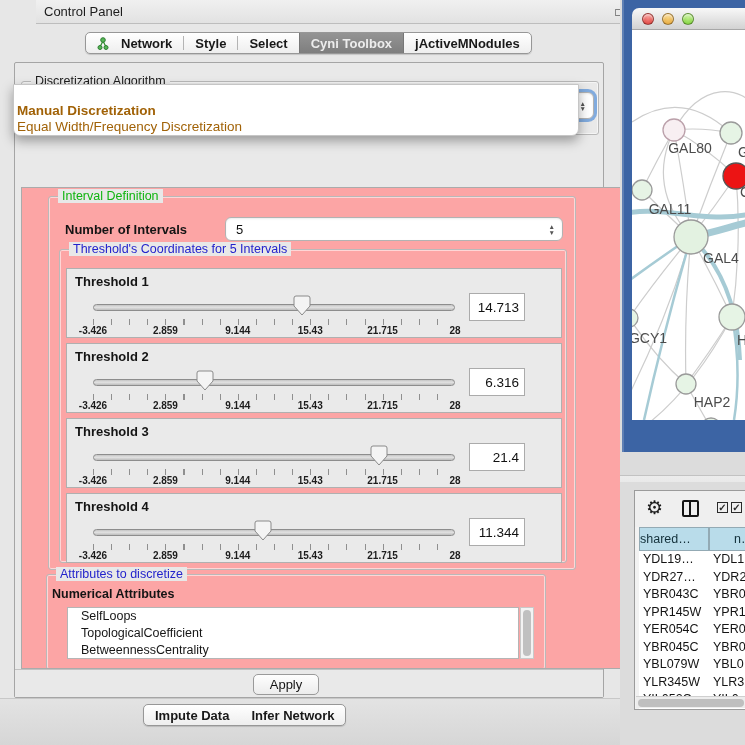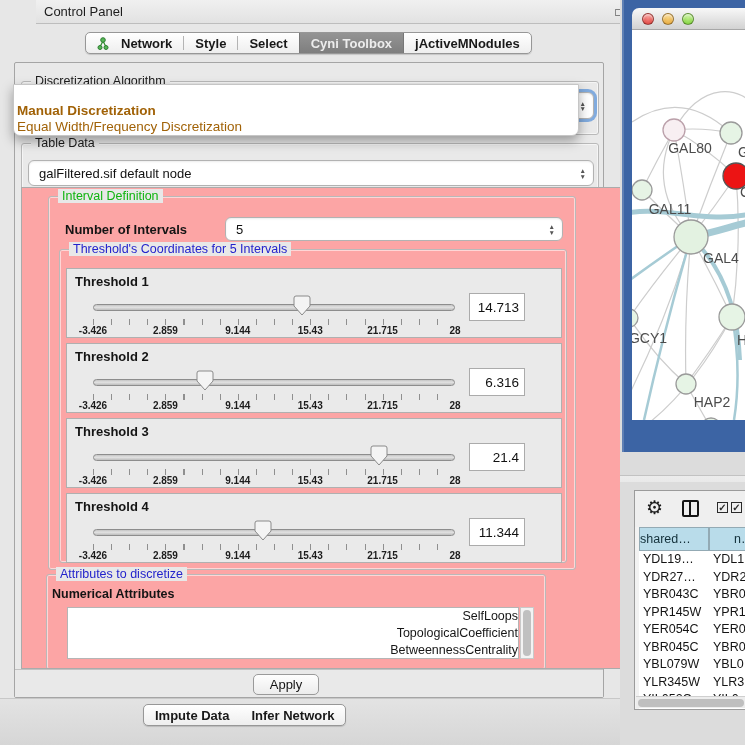--- a/index.html
+++ b/index.html
@@ -69,21 +69,21 @@
   .th-label { position:absolute; left:8px; top:5px; font-size:13px; font-weight:bold; color:#141414; }
   .slider { position:absolute; left:26px; top:26px; width:362px; height:24px; }
   .track { position:absolute; left:0; top:9px; width:100%; height:7px; border-radius:4px; border:1px solid #8d8d8d; background:linear-gradient(#c4c4c4,#e2e2e2 45%,#bdbdbd); }
   .thumb { position:absolute; top:0; transform:translateX(-50%); width:18px; height:22px; }
   .ticks { position:absolute; left:26px; top:50px; width:362px; height:6px;
     background-image:repeating-linear-gradient(90deg,#8f8f8f 0,#8f8f8f 1px,transparent 1px,transparent 5%); }
   .tick-labels { position:absolute; left:26px; top:56px; width:362px; height:12px; }
   .tick-labels span { position:absolute; transform:translateX(-50%); font-size:10px; font-weight:600; color:#1d1d1d; white-space:nowrap; }
   .th-value { position:absolute; left:402px; top:24px; width:56px; height:28px; background:#fff; border:1px solid #ababab; font-family:"Liberation Sans",sans-serif; font-size:13.5px; text-align:right; padding-right:5px; color:#111; }
 
-  #attr-group { left:24px; top:386px; width:500px; height:96px;text-align:right; }
+  #attr-group { left:24px; top:386px; width:500px; height:96px; }
   #attr-sub { position:absolute; left:5px; top:12px; font-size:12.5px; font-weight:bold; color:#141414; }
   #attr-list { position:absolute; left:20px; top:32px; width:452px; height:52px; background:#ffffff; border:1px solid #b5b5b5; overflow:hidden; }
   #attr-list .item { padding-left:13px; font-size:12.5px; line-height:17px; color:#161616; white-space:nowrap; }
   #attr-scroll { position:absolute; left:473px; top:32px; width:14px; height:52px; background:#f3f3f3; border:1px solid #c9c9c9; }
   #attr-scroll .thumb-v { position:absolute; left:2px; top:2px; width:8px; height:46px; background:#c0c0c0; border-radius:5px; }
 
   
   #apply-footer { position:absolute; left:0; top:606px; width:588px; height:28px; border-top:1px solid #c2c2c2; background:#e9e9e9; }
   #apply-btn { position:absolute; left:238px; top:4px; width:66px; height:21px; border:1px solid #9a9a9a; border-radius:5px; background:linear-gradient(#fefefe,#ececec); font-family:"Liberation Sans",sans-serif; font-size:13px; color:#141414; }
 
@@ -172,30 +172,20 @@
       <div class="group" id="algo-group">
         <span class="group-title t-black">Discretization Algorithm</span>
         <div class="combo" id="algo-combo">
           <span class="stepper">
             <span>▲</span>
               <span>▼</span>
           </span>
         </div>
       </div>
 
-      <div class="group" id="tabledata-group">
-        <span class="group-title t-black">Table Data</span>
-        <div class="combo" id="tabledata-combo">
-          <span class="combo-val">galFiltered.sif default node</span>
-          <span class="stepper">
-            <span>▲</span>
-              <span>▼</span>
-          </span>
-        </div>
-      </div>
 
       <div id="settings-panel">
 
         <div class="group" id="interval-group">
           <span class="group-title t-green">Interval Definition</span>
 
           <span id="noi-label">Number of Intervals</span>
           <div class="combo" id="noi-combo">
             <span class="combo-val">5</span>
             <span class="stepper">

